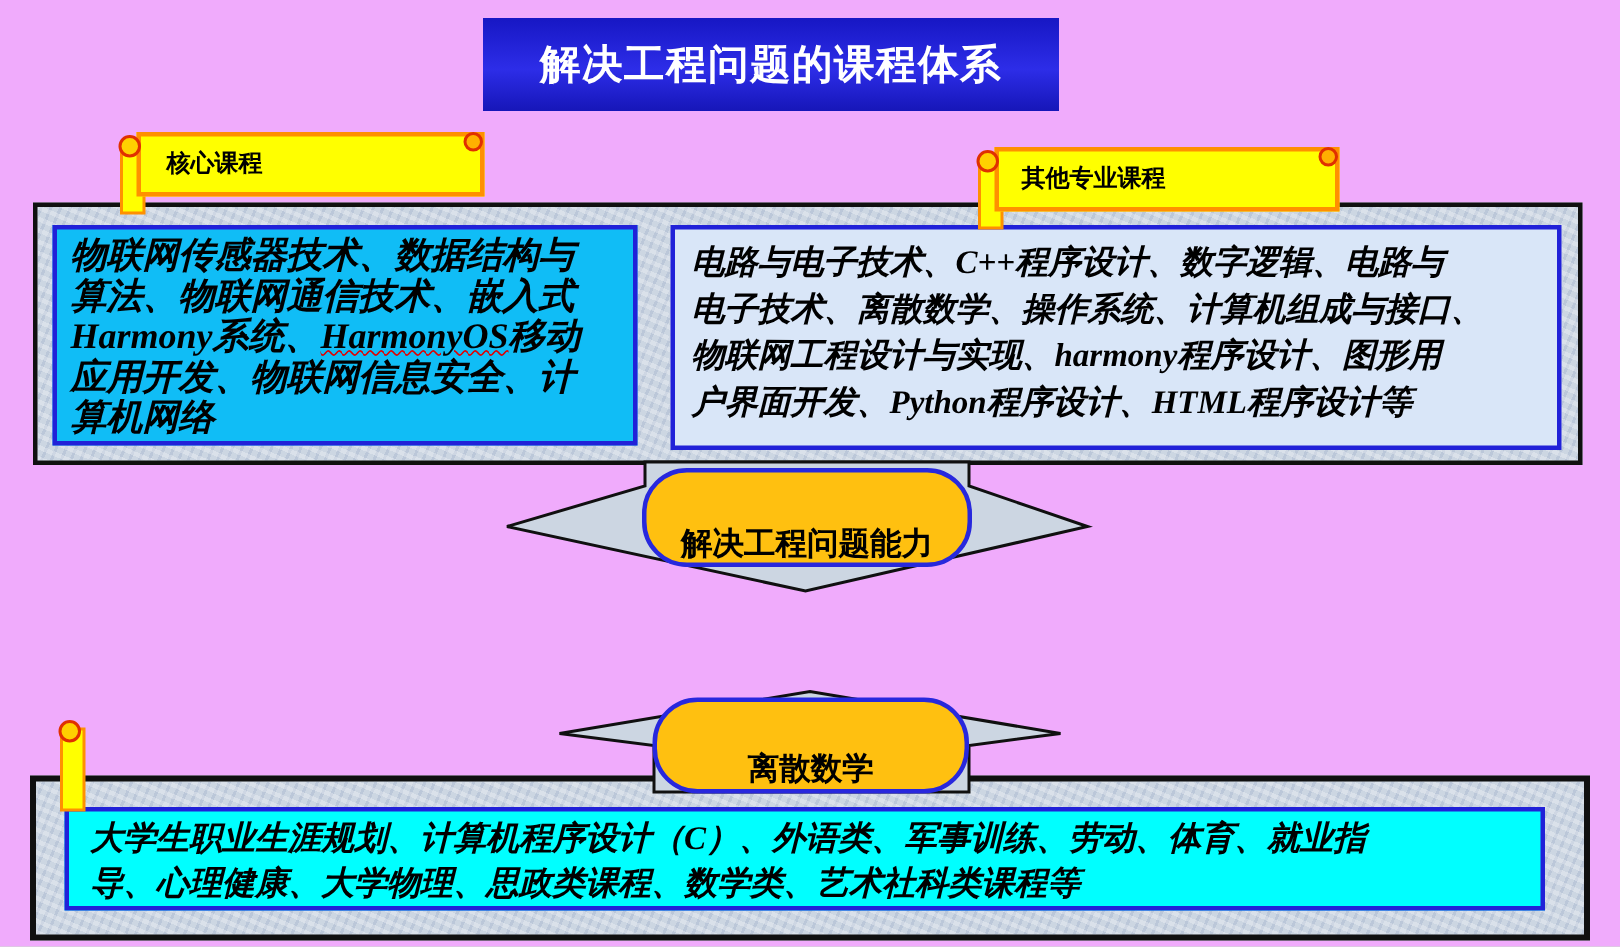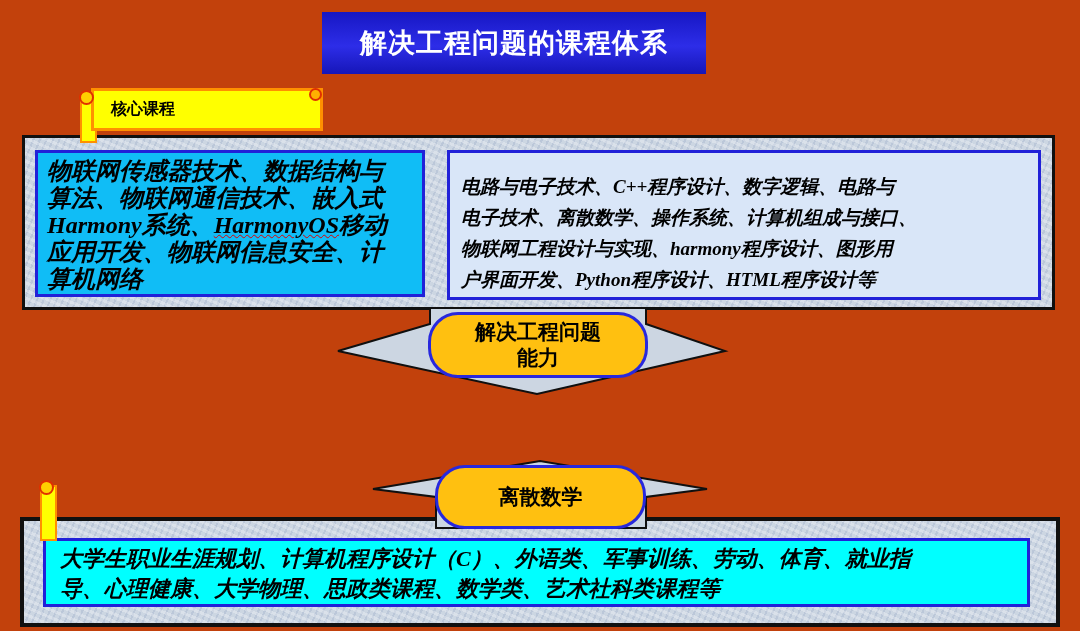--- a/index.html
+++ b/index.html
@@ -1,18 +1,18 @@
 <!DOCTYPE html>
 <html><head>
 <meta charset="utf-8">
 <style>
   html,body{margin:0;padding:0;background:#d2dbd2;}
   #canvas{
     position:relative;width:1080px;height:631px;overflow:hidden;
-    background:#c2410c;
+    background:#f0abfc;
     font-family:"Liberation Serif","DejaVu Serif",serif;
     color:#000;
   }
   
   .title-bar{
     position:absolute;left:322px;top:12px;width:384px;height:62px;
     background:linear-gradient(#1717c4 0%,#2d2de8 55%,#1616b8 100%);
     display:flex;align-items:center;justify-content:center;
   }
   .title-bar span{color:#fff;font-size:27px;font-weight:bold;letter-spacing:1px;}
@@ -29,21 +29,21 @@
   #panel-bottom{left:20px;top:517px;width:1032px;height:102px;border-width:4px;}
   
   .course-box{
     position:absolute;border:3px solid #2121d8;box-sizing:border-box;
     font-weight:bold;overflow:hidden;font-style:italic;
   }
   .course-text{white-space:pre-line;}
   #core-box{left:35px;top:150px;width:390px;height:147px;background:#10bdf6;
             padding:5px 9px;font-size:24px;line-height:27px;}
   #other-box{left:447px;top:150px;width:594px;height:150px;background:#d9e6f8;
-            padding:18px 11px;font-size:19px;line-height:31px;}
+            padding:6px 11px;font-size:22px;line-height:31px;}
   #public-box{left:43px;top:538px;width:987px;height:69px;background:#00ffff;
             padding:3px 14px;font-size:22px;line-height:30px;}
   .wavy{text-decoration:underline;text-decoration-style:wavy;
         text-decoration-color:#e00000;text-decoration-thickness:1px;}
   
   .scroll-banner{position:absolute;z-index:4;}
   .scroll-pole{
     position:absolute;left:0;top:7px;bottom:-6px;width:13px;
     background:#ffff00;border:2px solid #ff9000;border-radius:6px 0 0 0;
   }
@@ -67,21 +67,21 @@
   #banner-public{left:40px;top:478px;width:243px;height:57px;}
   #banner-public .scroll-body{justify-content:center;}
   
   #arrow-layer{position:absolute;left:0;top:0;z-index:2;pointer-events:none;}
   .arrow-poly{
     fill:#ccd6e2;stroke:#101010;stroke-width:2;
   }
   
   .node{
     position:absolute;box-sizing:border-box;z-index:3;
-    display:flex;flex-direction:column;align-items:center;justify-content:center;
+    display:flex;flex-direction:row;align-items:flex-end;justify-content:center;
     font-weight:bold;border:3px solid #2828dd;
   }
   #ability-node{left:428px;top:312px;width:220px;height:66px;border-radius:30px;
     background:#ffc010;font-size:21px;line-height:26px;}
   #talent-ellipse{left:337px;top:397px;width:406px;height:66px;border-radius:50%;
     background:#ff00ff;font-size:22px;}
   #quality-node{left:435px;top:465px;width:211px;height:64px;border-radius:30px;
     background:#ffc010;font-size:21px;}
 </style>
 </head>
@@ -134,19 +134,27 @@
 
   <div class="scroll-banner" id="banner-core">
     <div class="scroll-pole"></div>
     <div class="scroll-curl"></div>
     <div class="scroll-body">
       <span>核心课程</span>
       <div class="scroll-corner"></div>
     </div>
   </div>
 
+  <div class="scroll-banner" id="banner-other">
+    <div class="scroll-pole"></div>
+    <div class="scroll-curl"></div>
+    <div class="scroll-body">
+      <span>其他专业课程</span>
+      <div class="scroll-corner"></div>
+    </div>
+  </div>
 
   <div class="scroll-banner" id="banner-public">
     <div class="scroll-pole"></div>
     <div class="scroll-curl"></div>
   </div>
 
 </div>
 
 </body></html>

